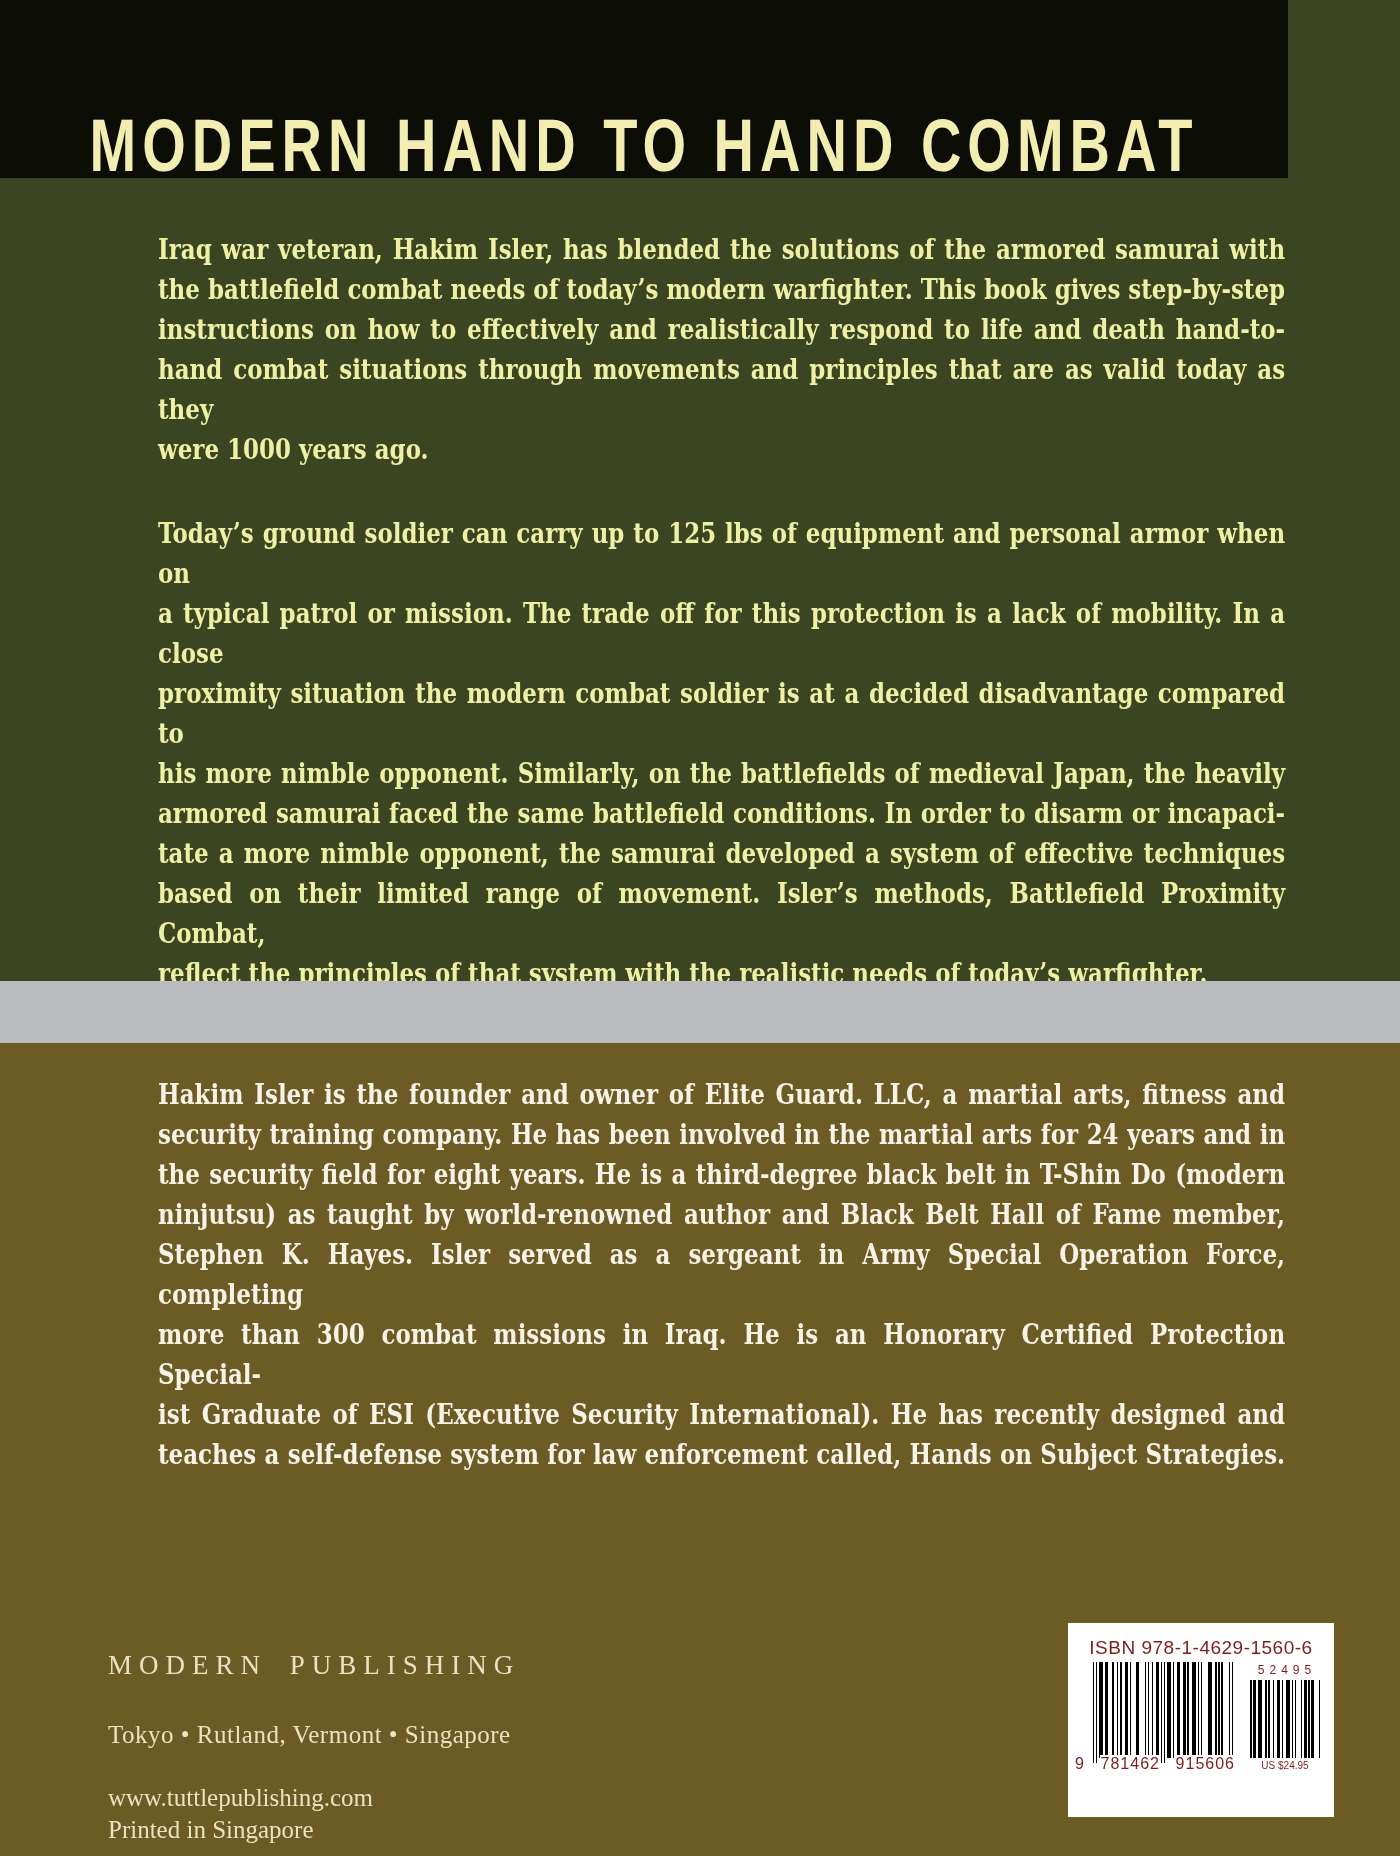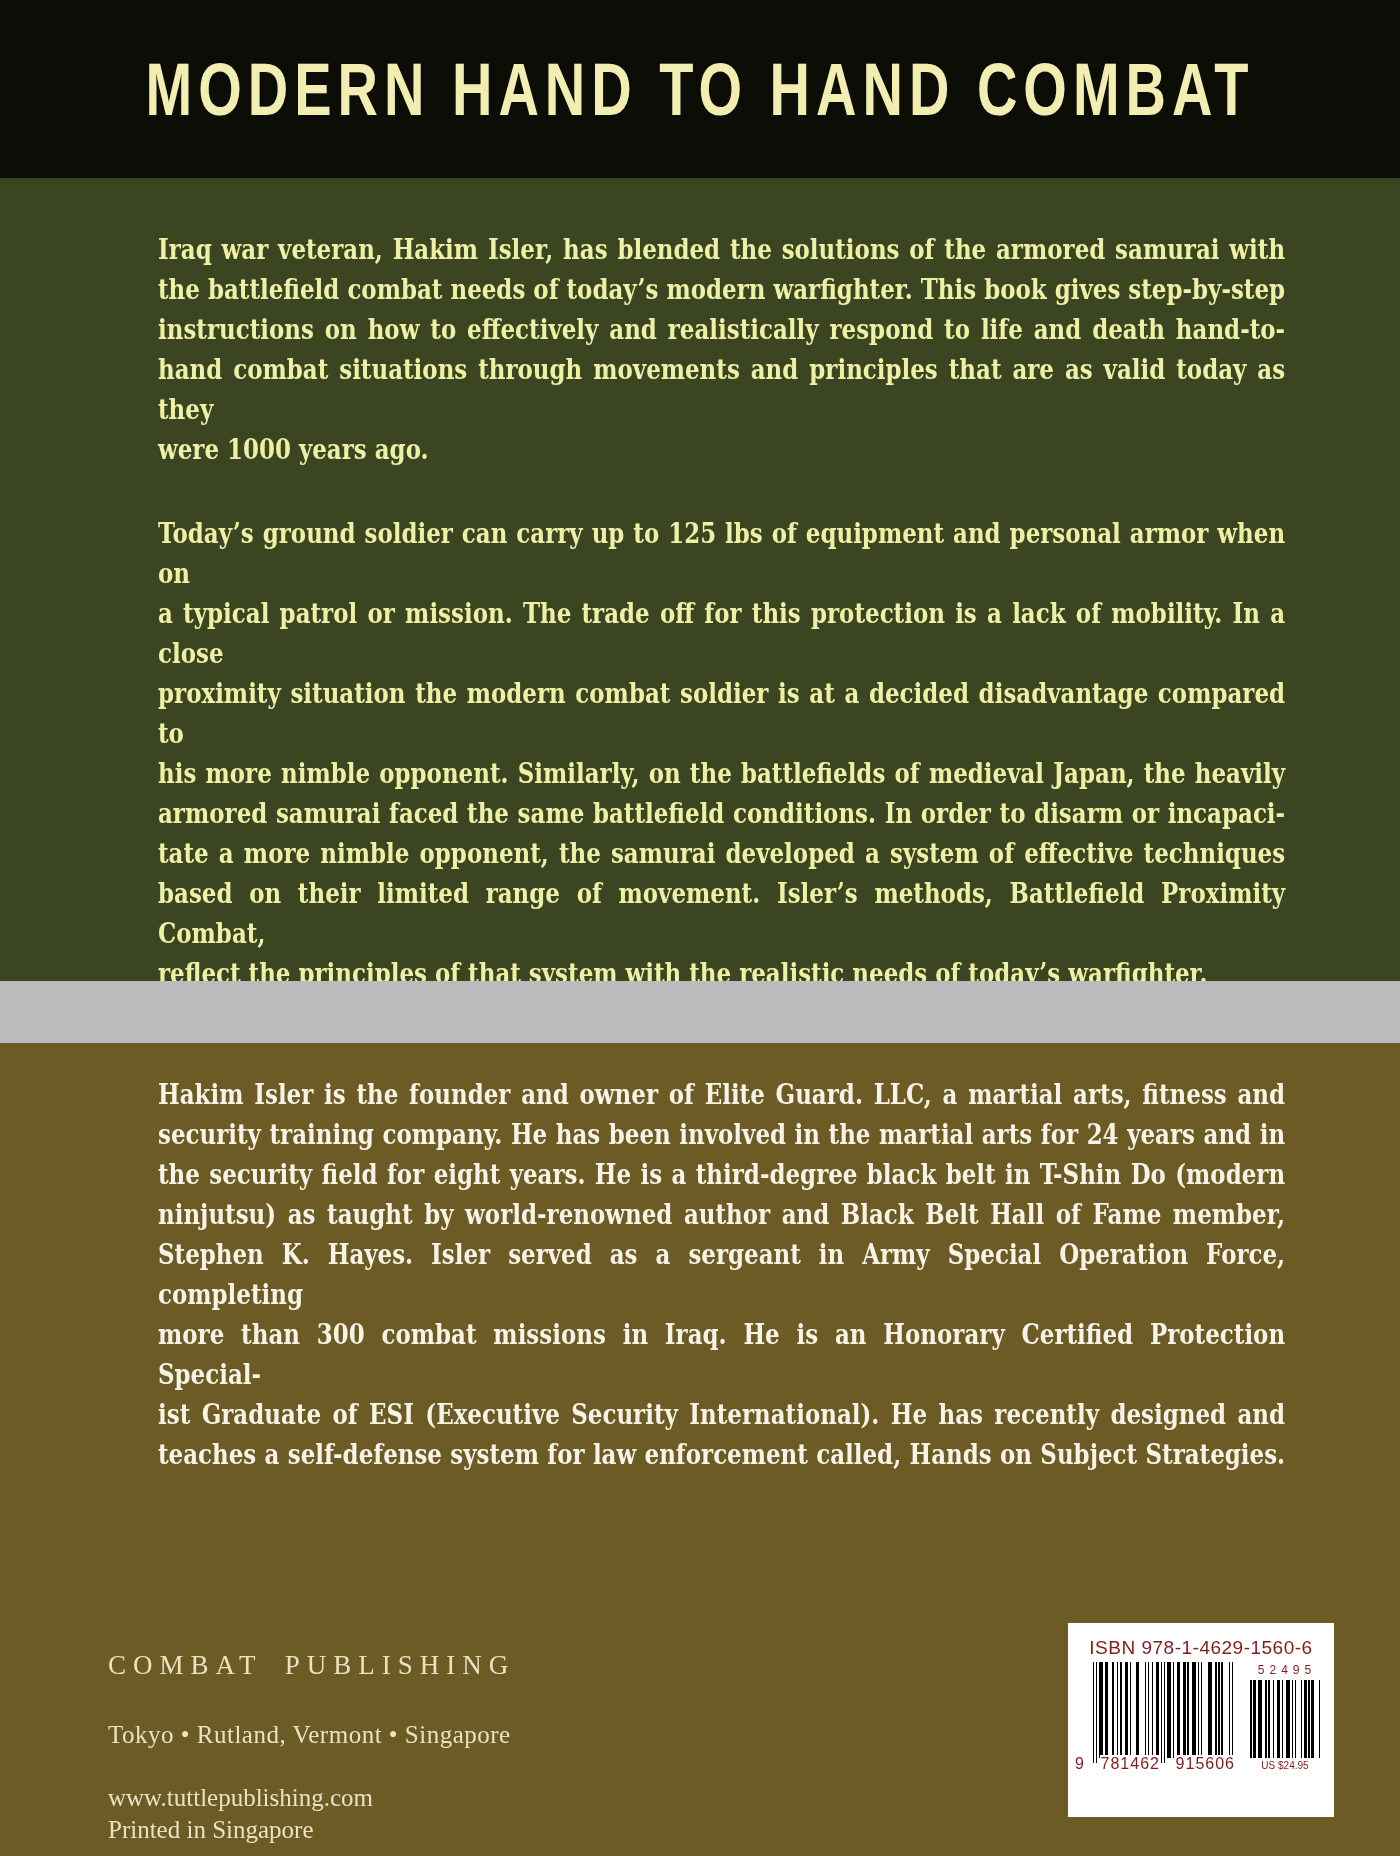--- a/index.html
+++ b/index.html
@@ -1,21 +1,21 @@
 <!DOCTYPE html>
 <html><head>
 <meta charset="utf-8">
 <style>
   html,body{margin:0;padding:0;background:#222;}
   .cover{position:relative;width:1400px;height:1856px;overflow:hidden;
          font-family:"DejaVu Serif",serif;background:#3c4521;}
 
   
-  .band-black{position:absolute;left:0;top:0;width:1400px;height:178px;
-              background:#0d0d07;display:flex;align-items:center;justify-content:center;}
+  .band-black{position:absolute;left:0;top:0;width:1288px;height:178px;
+              background:#0d0d07;display:flex;align-items:flex-end;justify-content:center;}
   .title{margin:0;font-family:"Liberation Sans",sans-serif;font-weight:bold;
          font-size:56px;letter-spacing:6px;color:#f2eeb2;white-space:nowrap;
          transform:scaleY(1.32);transform-origin:center;}
 
   
   .band-olive{position:absolute;left:0;top:178px;width:1400px;height:803px;
               background:#3c4521;box-sizing:border-box;padding-top:52px;}
   .para{margin:0 0 0 158px;width:1326px;transform:scaleX(0.85);
         transform-origin:left top;font-weight:bold;font-size:27px;line-height:40px;
         color:#eef0a6;}
@@ -98,21 +98,21 @@
         <div>security training company. He has been involved in the martial arts for 24 years and in</div>
         <div>the security field for eight years. He is a third-degree black belt in T-Shin Do (modern</div>
         <div>ninjutsu) as taught by world-renowned author and Black Belt Hall of Fame member,</div>
         <div>Stephen K. Hayes. Isler served as a sergeant in Army Special Operation Force, completing</div>
         <div>more than 300 combat missions in Iraq. He is an Honorary Certified Protection Special-</div>
         <div>ist Graduate of ESI (Executive Security International). He has recently designed and</div>
         <div>teaches a self-defense system for law enforcement called, Hands on Subject Strategies.</div>
       </div>
 
     <div class="publisher">
-      <div class="pub-name">COMBAT PUBLISHING</div>
+      <div class="pub-name">MODERN PUBLISHING</div>
       <div class="pub-cities">Tokyo • Rutland, Vermont • Singapore</div>
       <div class="pub-web">www.tuttlepublishing.com</div>
       <div class="pub-printed">Printed in Singapore</div>
     </div>
 
     <div class="barcode-box">
       <div class="isbn">ISBN 978-1-4629-1560-6</div>
       <svg class="ean13" width="140" height="101" viewBox="0 0 95 101" preserveAspectRatio="none" shape-rendering="crispEdges">
           <rect x="0" y="0" width="1" height="101" fill="#000"></rect>
           <rect x="2" y="0" width="1" height="101" fill="#000"></rect>

